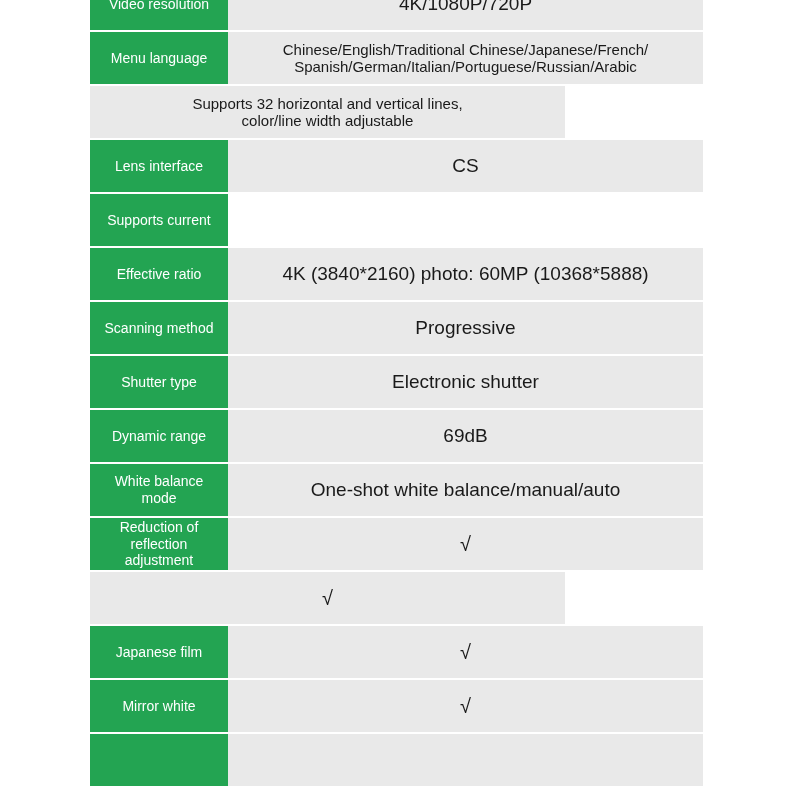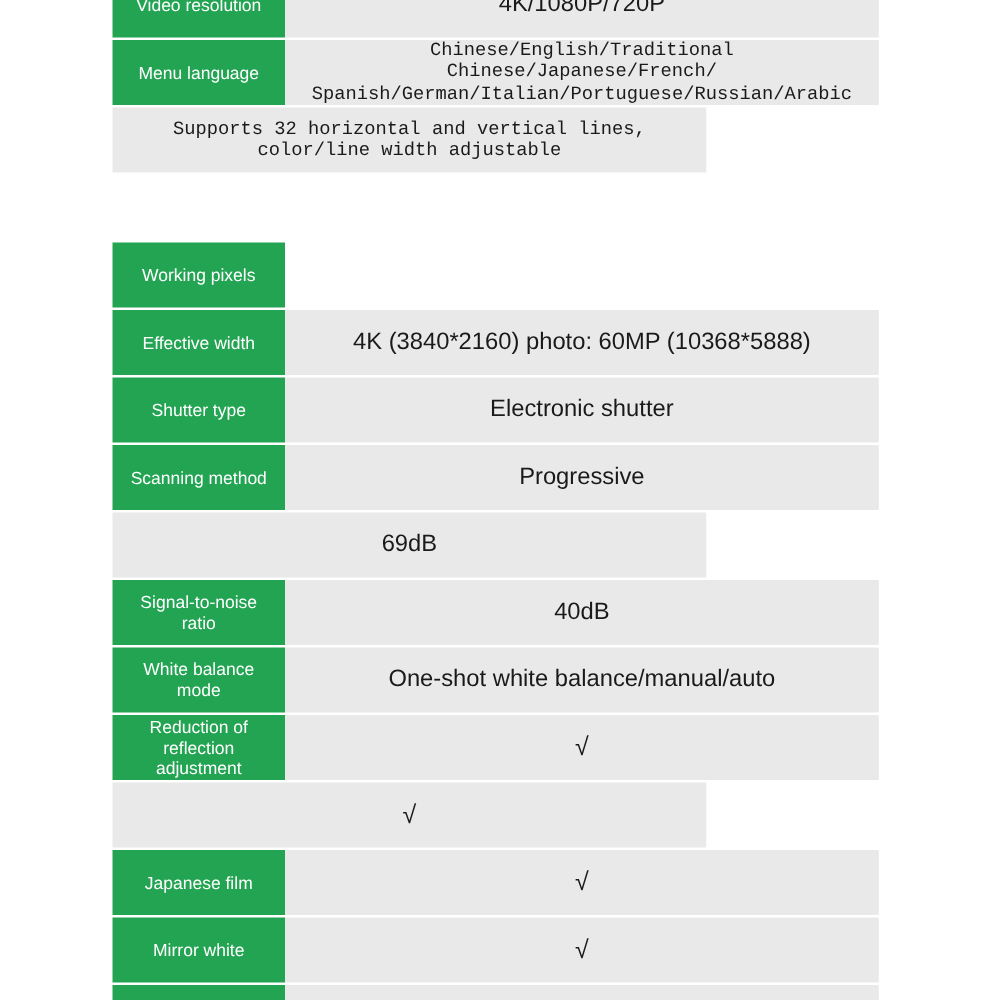--- a/index.html
+++ b/index.html
@@ -63,21 +63,20 @@
     display: flex;
     align-items: center;
     justify-content: center;
     text-align: center;
     white-space: pre-line;
     padding: 2px 8px;
   }
   .spec-value.small {
     font-size: 15px;
     line-height: 1.15;
-    font-family: Liberation Mono, monospace;
   }
   .spec-value.check {
     font-size: 20px;
   }
 </style>
 </head>
 <body>
 
 <div class="page">
   <div class="spec-table">
@@ -92,50 +91,48 @@
       <div class="spec-value small">Chinese/English/Traditional Chinese/Japanese/French/
 Spanish/German/Italian/Portuguese/Russian/Arabic</div>
     </div>
 
     <div class="spec-row">
       <div class="spec-value small">Supports 32 horizontal and vertical lines,
 color/line width adjustable</div>
     </div>
 
     <div class="spec-row">
+      <div class="spec-label">Lens interface</div>
+      <div class="spec-value">CS</div>
     </div>
 
     <div class="spec-row">
-      <div class="spec-label">Working pixels</div>
+      <div class="spec-label">Supports current</div>
     </div>
 
     <div class="spec-row">
-      <div class="spec-label">Effective width</div>
+      <div class="spec-label">Effective ratio</div>
       <div class="spec-value">4K (3840*2160) photo: 60MP (10368*5888)</div>
+    </div>
+
+    <div class="spec-row">
+      <div class="spec-label">Scanning method</div>
+      <div class="spec-value">Progressive</div>
     </div>
 
     <div class="spec-row">
       <div class="spec-label">Shutter type</div>
       <div class="spec-value">Electronic shutter</div>
     </div>
 
     <div class="spec-row">
-      <div class="spec-label">Scanning method</div>
-      <div class="spec-value">Progressive</div>
-    </div>
-
-    <div class="spec-row">
+      <div class="spec-label">Dynamic range</div>
       <div class="spec-value">69dB</div>
     </div>
 
-    <div class="spec-row">
-      <div class="spec-label">Signal-to-noise
-ratio</div>
-      <div class="spec-value">40dB</div>
-    </div>
 
     <div class="spec-row">
       <div class="spec-label">White balance
 mode</div>
       <div class="spec-value">One-shot white balance/manual/auto</div>
     </div>
 
     <div class="spec-row">
       <div class="spec-label">Reduction of
 reflection

